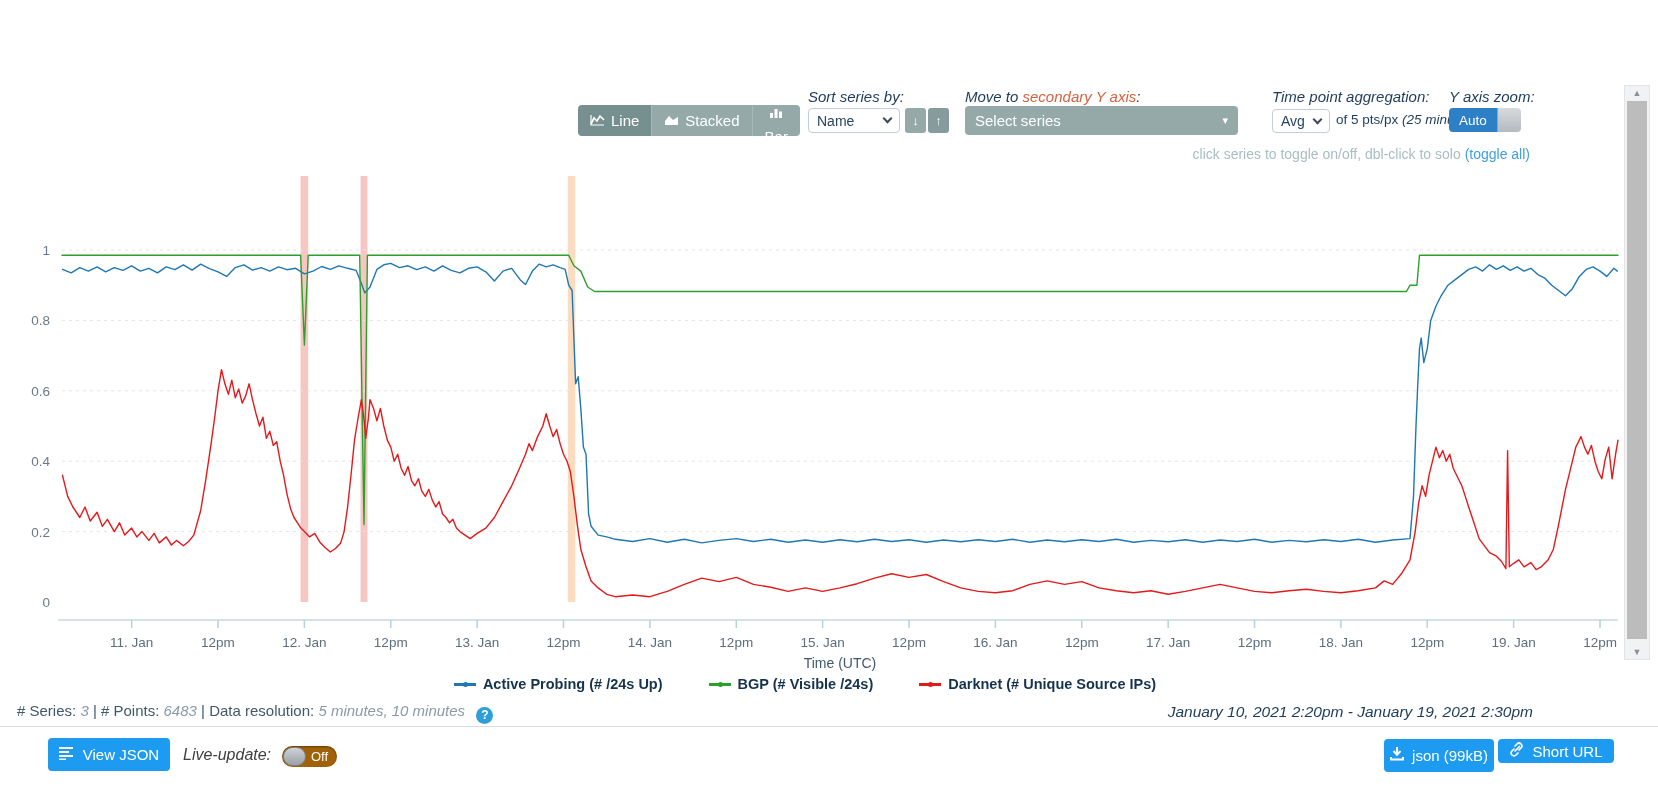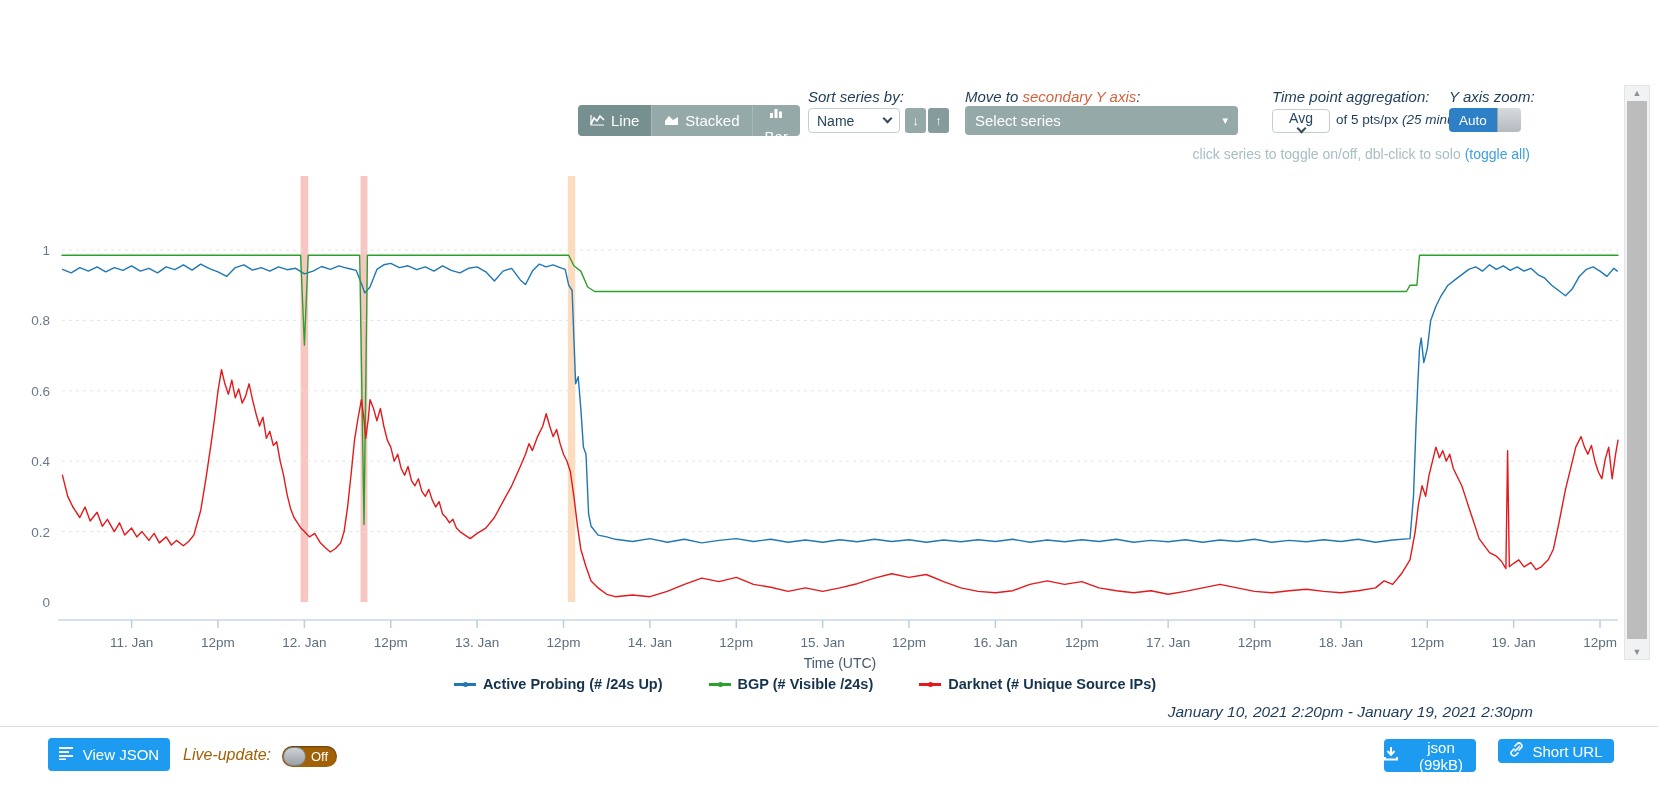--- a/index.html
+++ b/index.html
@@ -44,21 +44,21 @@
   .lg-text { font-size:14.5px; font-weight:bold; color:#16334d; white-space:nowrap; }
 
   
   .stats { position:absolute; top:702px; left:17px; font-size:15px; color:#41586d; white-space:nowrap; }
   .stats .val { font-style:italic; color:#8a9aa6; }
   .stats .qicon { width:17px; height:17px; line-height:17px; font-size:12px; vertical-align:-3px; }
   .daterange { position:absolute; top:703px; right:125px; font-size:15.5px; font-style:italic; color:#1d3c5a; white-space:nowrap; }
   .divider { position:absolute; top:726px; left:0; width:1658px; height:1px; background:#d9dee3; }
 
   .blue-btn { position:absolute; background:#1d9bf0; color:#fff; border:none; border-radius:4px; font-size:15px; font-family:"Liberation Sans",sans-serif; display:flex; align-items:center; justify-content:center; gap:8px; cursor:pointer; }
-  .lu-label { position:absolute; left:183px; top:746px; font-size:16px; font-style:italic; color:#a16207; white-space:nowrap; }
+  .lu-label { position:absolute; left:183px; top:746px; font-size:16px; font-style:italic; color:#404040; white-space:nowrap; }
   .lu-toggle { position:absolute; left:282px; top:746px; width:55px; height:21px; background:#a16207; border-radius:11px; display:flex; align-items:center; cursor:pointer; box-shadow:inset 0 1px 2px rgba(0,0,0,.4); }
   .lu-knob { width:23px; height:19px; margin-left:1px; background:linear-gradient(#cdd2d6,#9aa1a7); border-radius:10px; border:1px solid #7d858c; }
   .lu-text { color:#fff; font-size:13px; margin-left:5px; }
 
   
   .vscroll { position:absolute; right:8px; top:85px; width:26px; height:575px; background:#f1f2f3; border:1px solid #e2e4e6; }
   .vthumb { position:absolute; left:2px; top:15px; width:20px; height:538px; background:#bcbcbc; }
   .sarrow { position:absolute; left:0; width:24px; text-align:center; font-size:9px; color:#8a9096; }
 
   svg text { font-family:"Liberation Sans",sans-serif; }
@@ -109,21 +109,21 @@
 
   <div class="tb-label" style="left:965px; top:88px;">
     <span>Move to </span><span class="accent-orange">secondary Y axis</span><span>:</span>
   </div>
   <div class="sel-series">
     <span>Select series</span>
     <span class="car">▾</span>
   </div>
 
   <div class="tb-label" style="left:1272px; top:88px;">Time point aggregation:</div>
-  <div class="fake-select" style="left:1272px; top:109px; width:58px; height:24px;flex-direction:column;">
+  <div class="fake-select" style="left:1272px; top:109px; width:58px; height:24px;">
     <span>Avg</span>
       <span class="chev"></span>
   </div>
   <div class="agg-detail">
     <span>of 5 pts/px </span><span style="font-style:italic;">(25 minutes)</span>
   </div>
 
   <div class="tb-label" style="left:1449px; top:88px;">Y axis zoom:</div>
   <div class="yzoom">
     <span class="on">Auto</span>
@@ -214,38 +214,49 @@
       <span class="lg-text">BGP (# Visible /24s)</span>
     </div>
     <div class="lg-item">
       <span class="lg-marker" style="background: rgb(227, 26, 28);">
           <span class="lg-dot" style="background: rgb(227, 26, 28);"></span>
         </span>
       <span class="lg-text">Darknet (# Unique Source IPs)</span>
     </div>
   </div>
 
+  <div class="stats">
+    <span># Series:</span>
+    <span class="val">3</span>
+    <span> | </span>
+    <span># Points:</span>
+    <span class="val">6483</span>
+    <span> | </span>
+    <span>Data resolution:</span>
+    <span class="val">5 minutes, 10 minutes</span>
+    <span class="qicon">?</span>
+  </div>
   <div class="daterange">January 10, 2021 2:20pm - January 19, 2021 2:30pm</div>
   <div class="divider"></div>
 
   <button class="blue-btn" style="left:48px; top:738px; width:122px; height:33px;">
     <span><svg width="16" height="14" viewBox="0 0 16 14">
           <rect x="0" y="1" width="14" height="2" fill="#fff"></rect>
           <rect x="0" y="5" width="10" height="2" fill="#fff"></rect>
           <rect x="0" y="9" width="14" height="2" fill="#fff"></rect>
           <rect x="0" y="12.5" width="7" height="1.5" fill="#fff"></rect>
         </svg></span>
     <span>View JSON</span>
   </button>
   <div class="lu-label">Live-update:</div>
   <div class="lu-toggle">
     <span class="lu-knob"></span>
     <span class="lu-text">Off</span>
   </div>
-  <button class="blue-btn" style="left:1384px; top:739px; width:92px; height:33px;">
+  <button class="blue-btn" style="left:1384px; top:739px; width:110px; height:33px;">
     <span><svg width="14" height="14" viewBox="0 0 14 14">
           <path d="M7 0 V7 M3.5 4 L7 7.8 L10.5 4" fill="none" stroke="#fff" stroke-width="2"></path>
           <path d="M1 10 V12.5 H13 V10" fill="none" stroke="#fff" stroke-width="2"></path>
         </svg></span>
     <span>json (99kB)</span>
   </button>
   <button class="blue-btn" style="left:1498px; top:739px; width:116px; height:24px;">
     <span><svg width="15" height="15" viewBox="0 0 15 15">
           <path d="M6.2 8.8 L10.5 4.5 M5 7 L3 9 a2.8 2.8 0 0 0 4 4 l2 -2 M10 8 l2 -2 a2.8 2.8 0 0 0 -4 -4 l-2 2" fill="none" stroke="#fff" stroke-width="1.7" stroke-linecap="round"></path>
         </svg></span>

